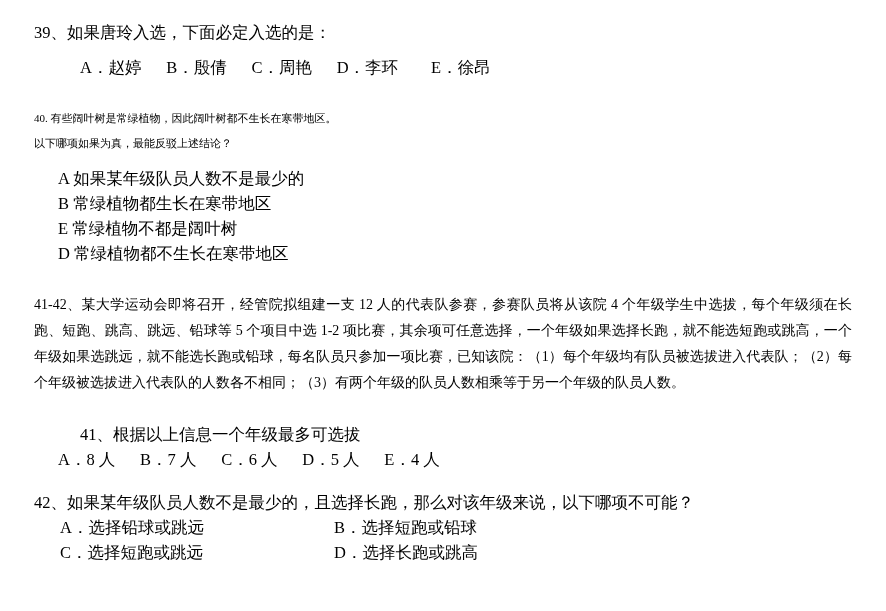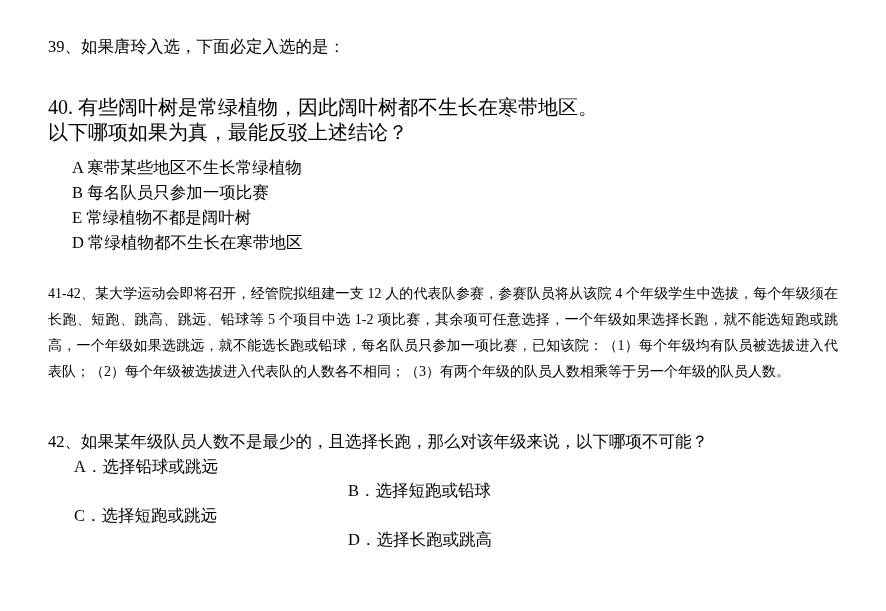--- a/index.html
+++ b/index.html
@@ -11,28 +11,28 @@
     width: 886px;
     height: 611px;
     overflow: hidden;
     font-family: "Liberation Serif", "DejaVu Serif", serif;
     color: #000000;
   }
   .page {
     position: relative;
     width: 886px;
     height: 611px;
-    padding: 16px;
+    padding: 2px;
     box-sizing: border-box;
   }
   .block {
     padding: 0 32px 0 32px;
   }
   .line {
-    font-size: 20px;
+    font-size: 11px;
     line-height: 25px;
     white-space: pre-wrap;
   }
   .q-stem {
     font-size: 16.5px;
     line-height: 25px;
   }
   .opts-inline {
     font-size: 16.5px;
     line-height: 25px;
@@ -53,53 +53,58 @@
   .gap-md { height: 18px; }
   .gap-lg { height: 26px; }
   .indent-1 { padding-left: 24px; }
   .indent-2 { padding-left: 46px; }
   .two-col {
     display: flex;
     font-size: 16.5px;
     line-height: 25px;
   }
   .two-col .c1 { width: 300px; padding-left: 26px; box-sizing: border-box; }
-  .two-col .c2 { flex: 1; margin-top: 24px; }
+  .two-col .c2 { flex: 1; }
 </style>
 </head>
 <body>
 
 <div class="page">
 
   <div class="block">
     <div class="gap-md"></div>
     <div class="q-stem">39、如果唐玲入选，下面必定入选的是：</div>
     <div class="gap-sm"></div>
+    <div class="opts-inline indent-2 q39-opts">A．赵婷      B．殷倩      C．周艳      D．李环        E．徐昂</div>
   </div>
 
   <div class="gap-lg"></div>
 
   <div class="block">
     <div class="line">40. 有些阔叶树是常绿植物，因此阔叶树都不生长在寒带地区。</div>
     <div class="line">以下哪项如果为真，最能反驳上述结论？</div>
     <div class="gap-sm"></div>
-    <div class="opt-line indent-1">A 寒带某些地区不生长常绿植物</div>
-    <div class="opt-line indent-1">B 每名队员只参加一项比赛</div>
+    <div class="opt-line indent-1">A 如果某年级队员人数不是最少的</div>
+    <div class="opt-line indent-1">B 常绿植物都生长在寒带地区</div>
     <div class="opt-line indent-1">E 常绿植物不都是阔叶树</div>
     <div class="opt-line indent-1">D 常绿植物都不生长在寒带地区</div>
   </div>
 
   <div class="gap-lg"></div>
 
   <div class="block">
     <div class="para">41-42、某大学运动会即将召开，经管院拟组建一支 12 人的代表队参赛，参赛队员将从该院 4 个年级学生中选拔，每个年级须在长跑、短跑、跳高、跳远、铅球等 5 个项目中选 1-2 项比赛，其余项可任意选择，一个年级如果选择长跑，就不能选短跑或跳高，一个年级如果选跳远，就不能选长跑或铅球，每名队员只参加一项比赛，已知该院：（1）每个年级均有队员被选拔进入代表队；（2）每个年级被选拔进入代表队的人数各不相同；（3）有两个年级的队员人数相乘等于另一个年级的队员人数。</div>
   </div>
 
   <div class="gap-lg"></div>
 
+  <div class="block">
+    <div class="q-stem indent-2">41、根据以上信息一个年级最多可选拔</div>
+    <div class="opts-inline indent-1">A．8 人      B．7 人      C．6 人      D．5 人      E．4 人</div>
+  </div>
 
   <div class="gap-md"></div>
 
   <div class="block">
     <div class="q-stem">42、如果某年级队员人数不是最少的，且选择长跑，那么对该年级来说，以下哪项不可能？</div>
     <div class="two-col">
       <div class="c1">A．选择铅球或跳远</div>
       <div class="c2">B．选择短跑或铅球</div>
     </div>
     <div class="two-col">

